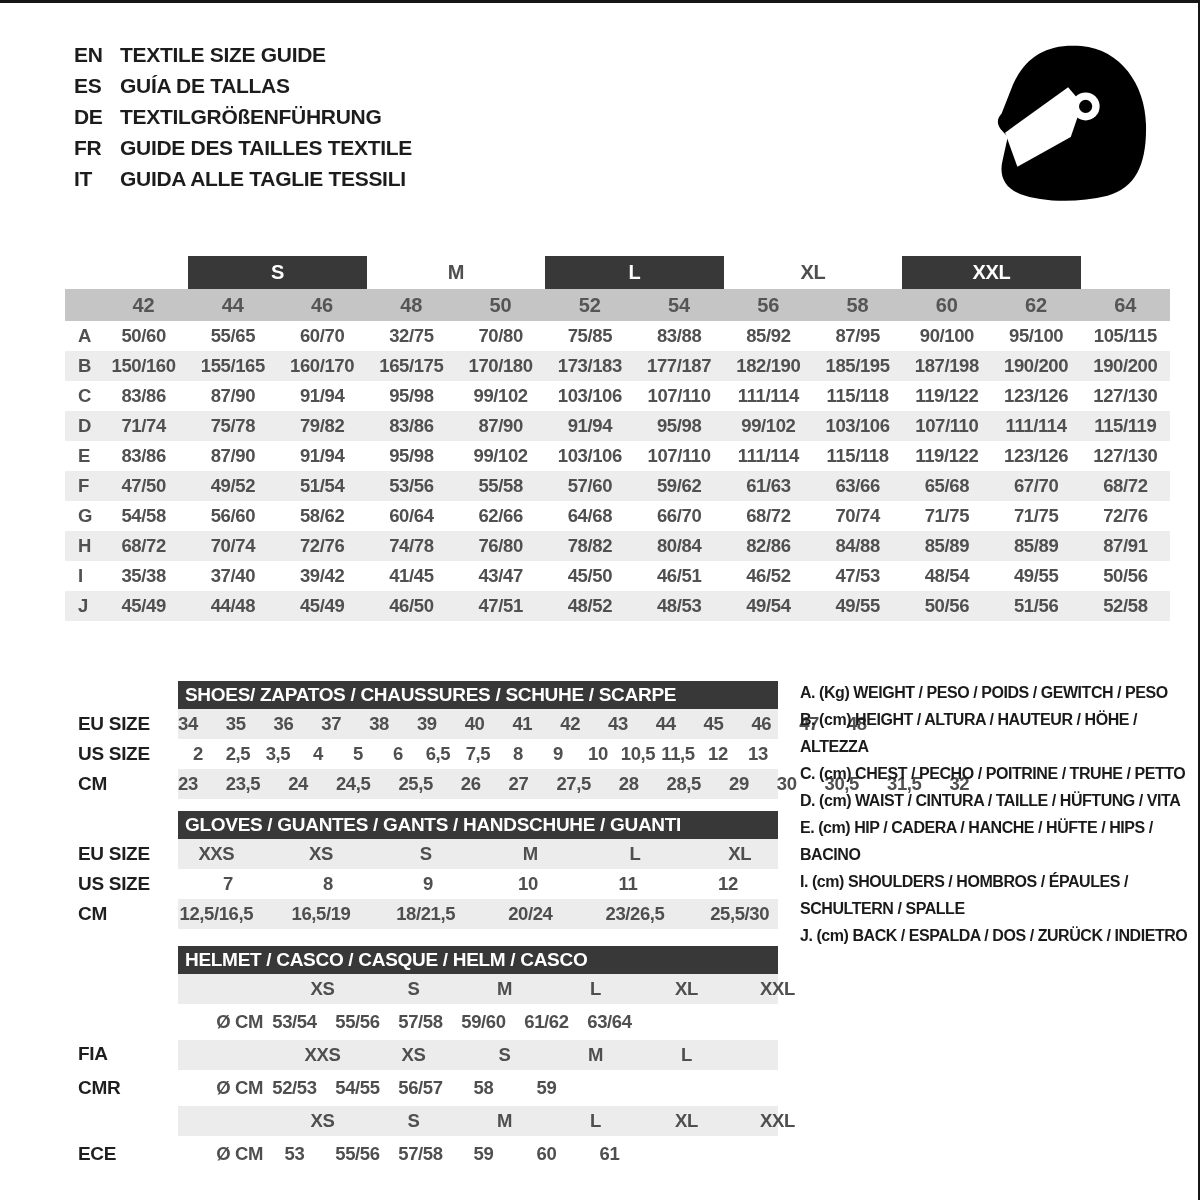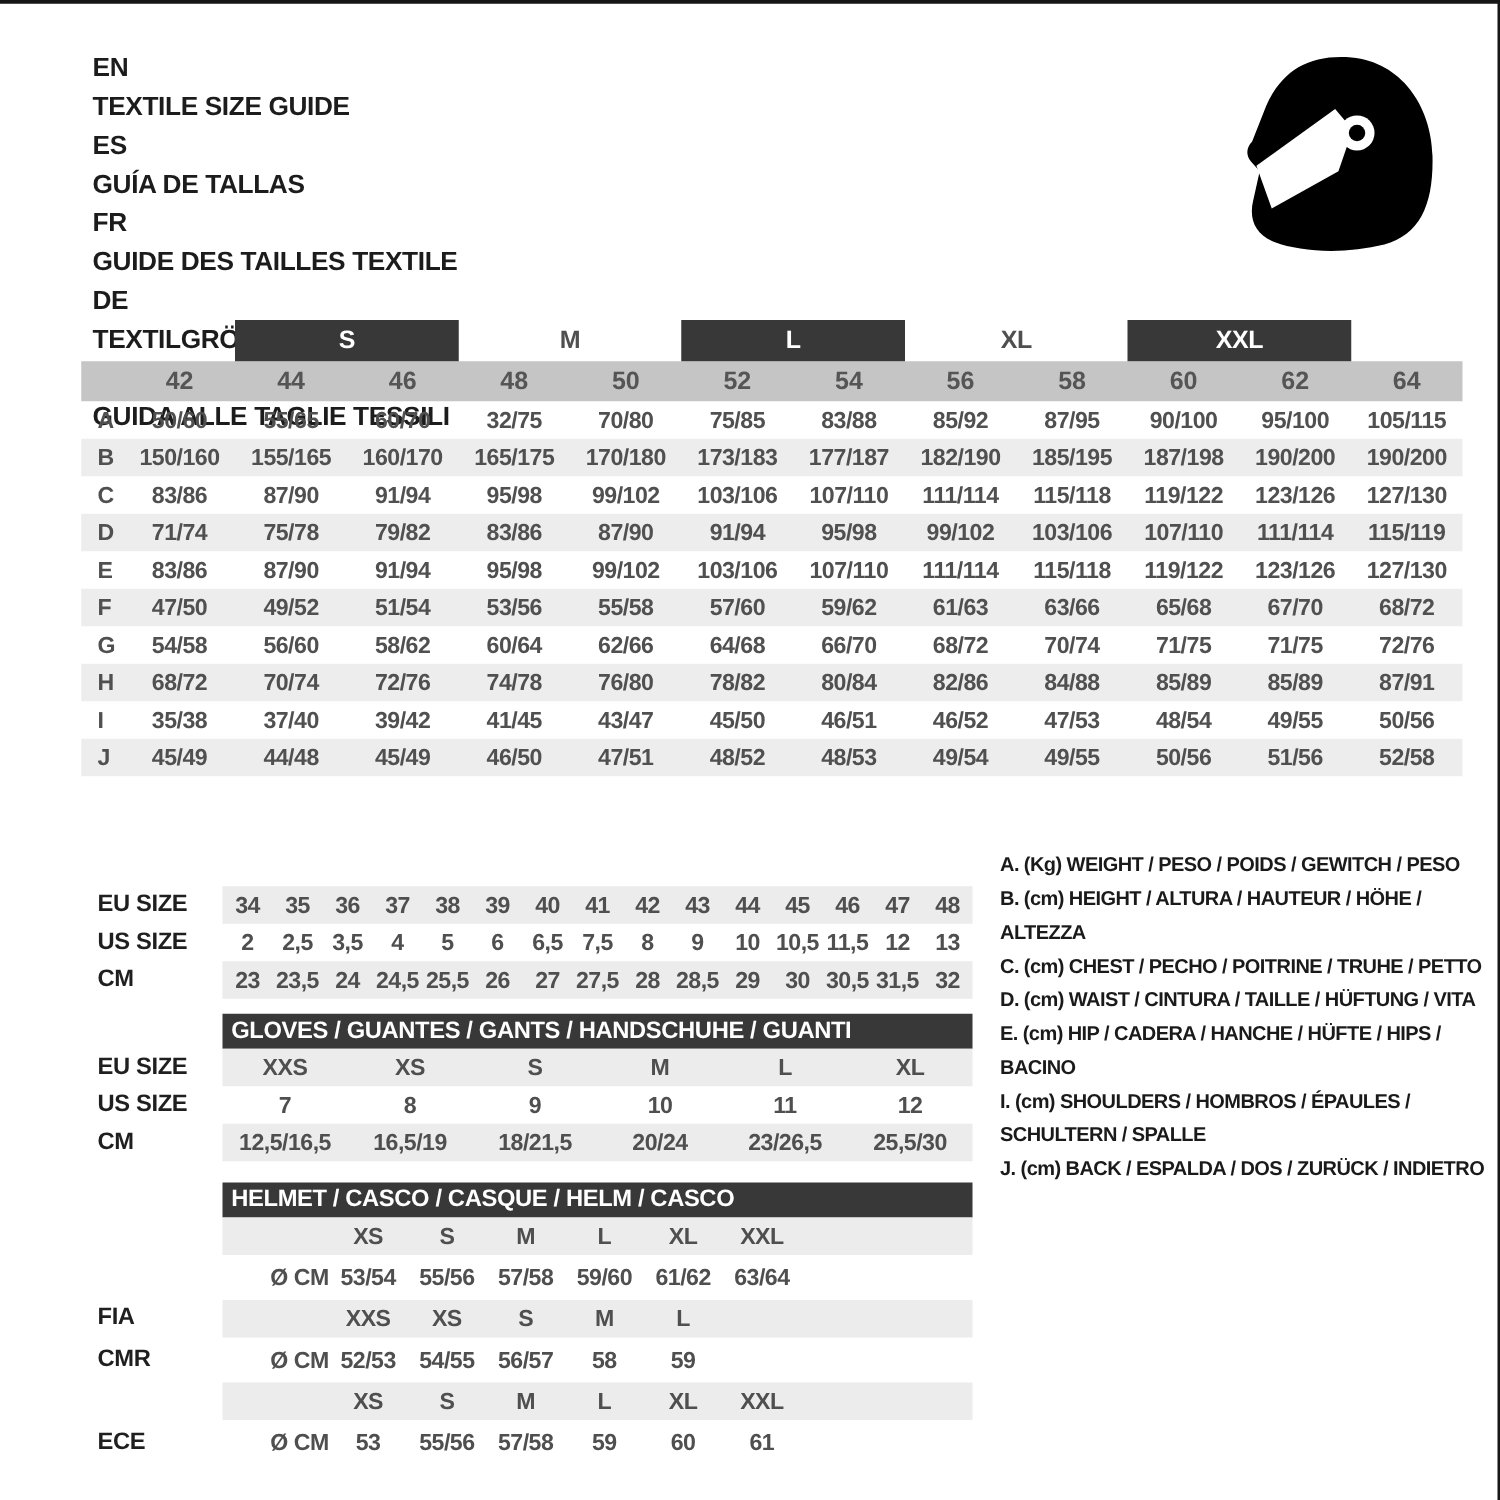--- a/index.html
+++ b/index.html
@@ -9,21 +9,21 @@
     font-family:"Liberation Sans", sans-serif; font-weight:bold;
     -webkit-font-smoothing:antialiased;
   }
   .page {
     position:absolute; inset:0; background:#fff; overflow:hidden;
     border-top:3px solid #161616; border-right:2px solid #161616;
   }
 
   
   .langs { position:absolute; left:74px; top:36px; }
-  .lang-row { display:flex; line-height:31px; font-size:21px; color:#1c1c1c; letter-spacing:-0.3px;flex-direction:column; }
+  .lang-row { display:flex; line-height:31px; font-size:21px; color:#1c1c1c; letter-spacing:-0.3px; }
   .lang-code { width:46px; }
 
   
   .helmet-logo { position:absolute; left:978px; top:36px; width:175px; height:175px; }
 
   
   .textile { position:absolute; left:65px; top:253px; width:1105px; }
   .tx-grid { display:grid; grid-template-columns:34px repeat(12,1fr); align-items:center; }
   .tx-groups { height:33px; }
   .tx-group { height:33px; display:flex; align-items:center; justify-content:center;
@@ -36,21 +36,21 @@
   .tx-row .letter { padding-left:13px; text-align:left; }
   .tx-row .cell { text-align:center; }
 
   
   .bar { position:absolute; left:178px; width:600px; height:28px; background:#383838;
          color:#fff; display:flex; align-items:center; padding-left:7px;
          font-size:19px; letter-spacing:-0.3px; white-space:nowrap; }
   .mini { position:absolute; left:178px; width:600px; }
   .mini-row { display:grid; align-items:center; height:30px;
               font-size:18.5px; color:#4f4f4f; letter-spacing:-0.4px; }
-  .mini-row.stripe { background:#ececec; }
+  .mini-row.stripe { background:#ececec;gap:28px; }
   .mini-row .cell { text-align:center; }
   .cols15 { grid-template-columns:repeat(15,1fr); }
   .cols6  { grid-template-columns:repeat(6,1fr); }
   .helm-row { grid-template-columns:85px repeat(6,63px) 1fr; }
   .helm-row.val { height:36px; }
   .helm-row .unit { padding-left:17px; text-align:right; color:#4f4f4f; }
 
   .side-labels { position:absolute; left:78px; font-size:19px; color:#1f1f1f; letter-spacing:-0.3px; }
   .side-labels div { height:30px; line-height:30px; }
   .helm-label { position:absolute; left:78px; height:36px; line-height:36px;
@@ -68,26 +68,26 @@
   <div class="langs">
       <div class="lang-row">
         <span class="lang-code">EN</span>
         <span class="lang-text">TEXTILE SIZE GUIDE</span>
       </div>
       <div class="lang-row">
         <span class="lang-code">ES</span>
         <span class="lang-text">GUÍA DE TALLAS</span>
       </div>
       <div class="lang-row">
+        <span class="lang-code">DE</span>
+        <span class="lang-text">TEXTILGRÖßENFÜHRUNG</span>
+      </div>
+      <div class="lang-row">
         <span class="lang-code">FR</span>
         <span class="lang-text">GUIDE DES TAILLES TEXTILE</span>
-      </div>
-      <div class="lang-row">
-        <span class="lang-code">DE</span>
-        <span class="lang-text">TEXTILGRÖßENFÜHRUNG</span>
       </div>
       <div class="lang-row">
         <span class="lang-code">IT</span>
         <span class="lang-text">GUIDA ALLE TAGLIE TESSILI</span>
       </div>
     </div>
 
   <svg class="helmet-logo" viewBox="0 0 200 200" aria-hidden="true">
     <path fill="#000" d="M118 8 C163 12 191 52 192 98 C193 142 181 170 148 179 C112 188 72 186 48 177 C30 170 24 156 28 139 L34 112 L26 103 C21 97 22 90 27 85 L40 52 C55 19 80 5 118 8 Z"></path>
     <path fill="#fff" d="M31 107 L103 55 L119 74 L106 112 L45 146 Z"></path>
@@ -265,20 +265,21 @@
           <div class="cell">48/53</div>
           <div class="cell">49/54</div>
           <div class="cell">49/55</div>
           <div class="cell">50/56</div>
           <div class="cell">51/56</div>
           <div class="cell">52/58</div>
         </div>
       </div>
   </div>
 
+  <div class="bar" style="top:678px">SHOES/ ZAPATOS / CHAUSSURES / SCHUHE / SCARPE</div>
   <div class="side-labels" style="top:706px">
     <div>EU SIZE</div>
     <div>US SIZE</div>
     <div>CM</div>
   </div>
   <div class="mini" style="top:706px">
       <div class="mini-row cols15 stripe">
         <div class="cell">34</div>
         <div class="cell">35</div>
         <div class="cell">36</div>

